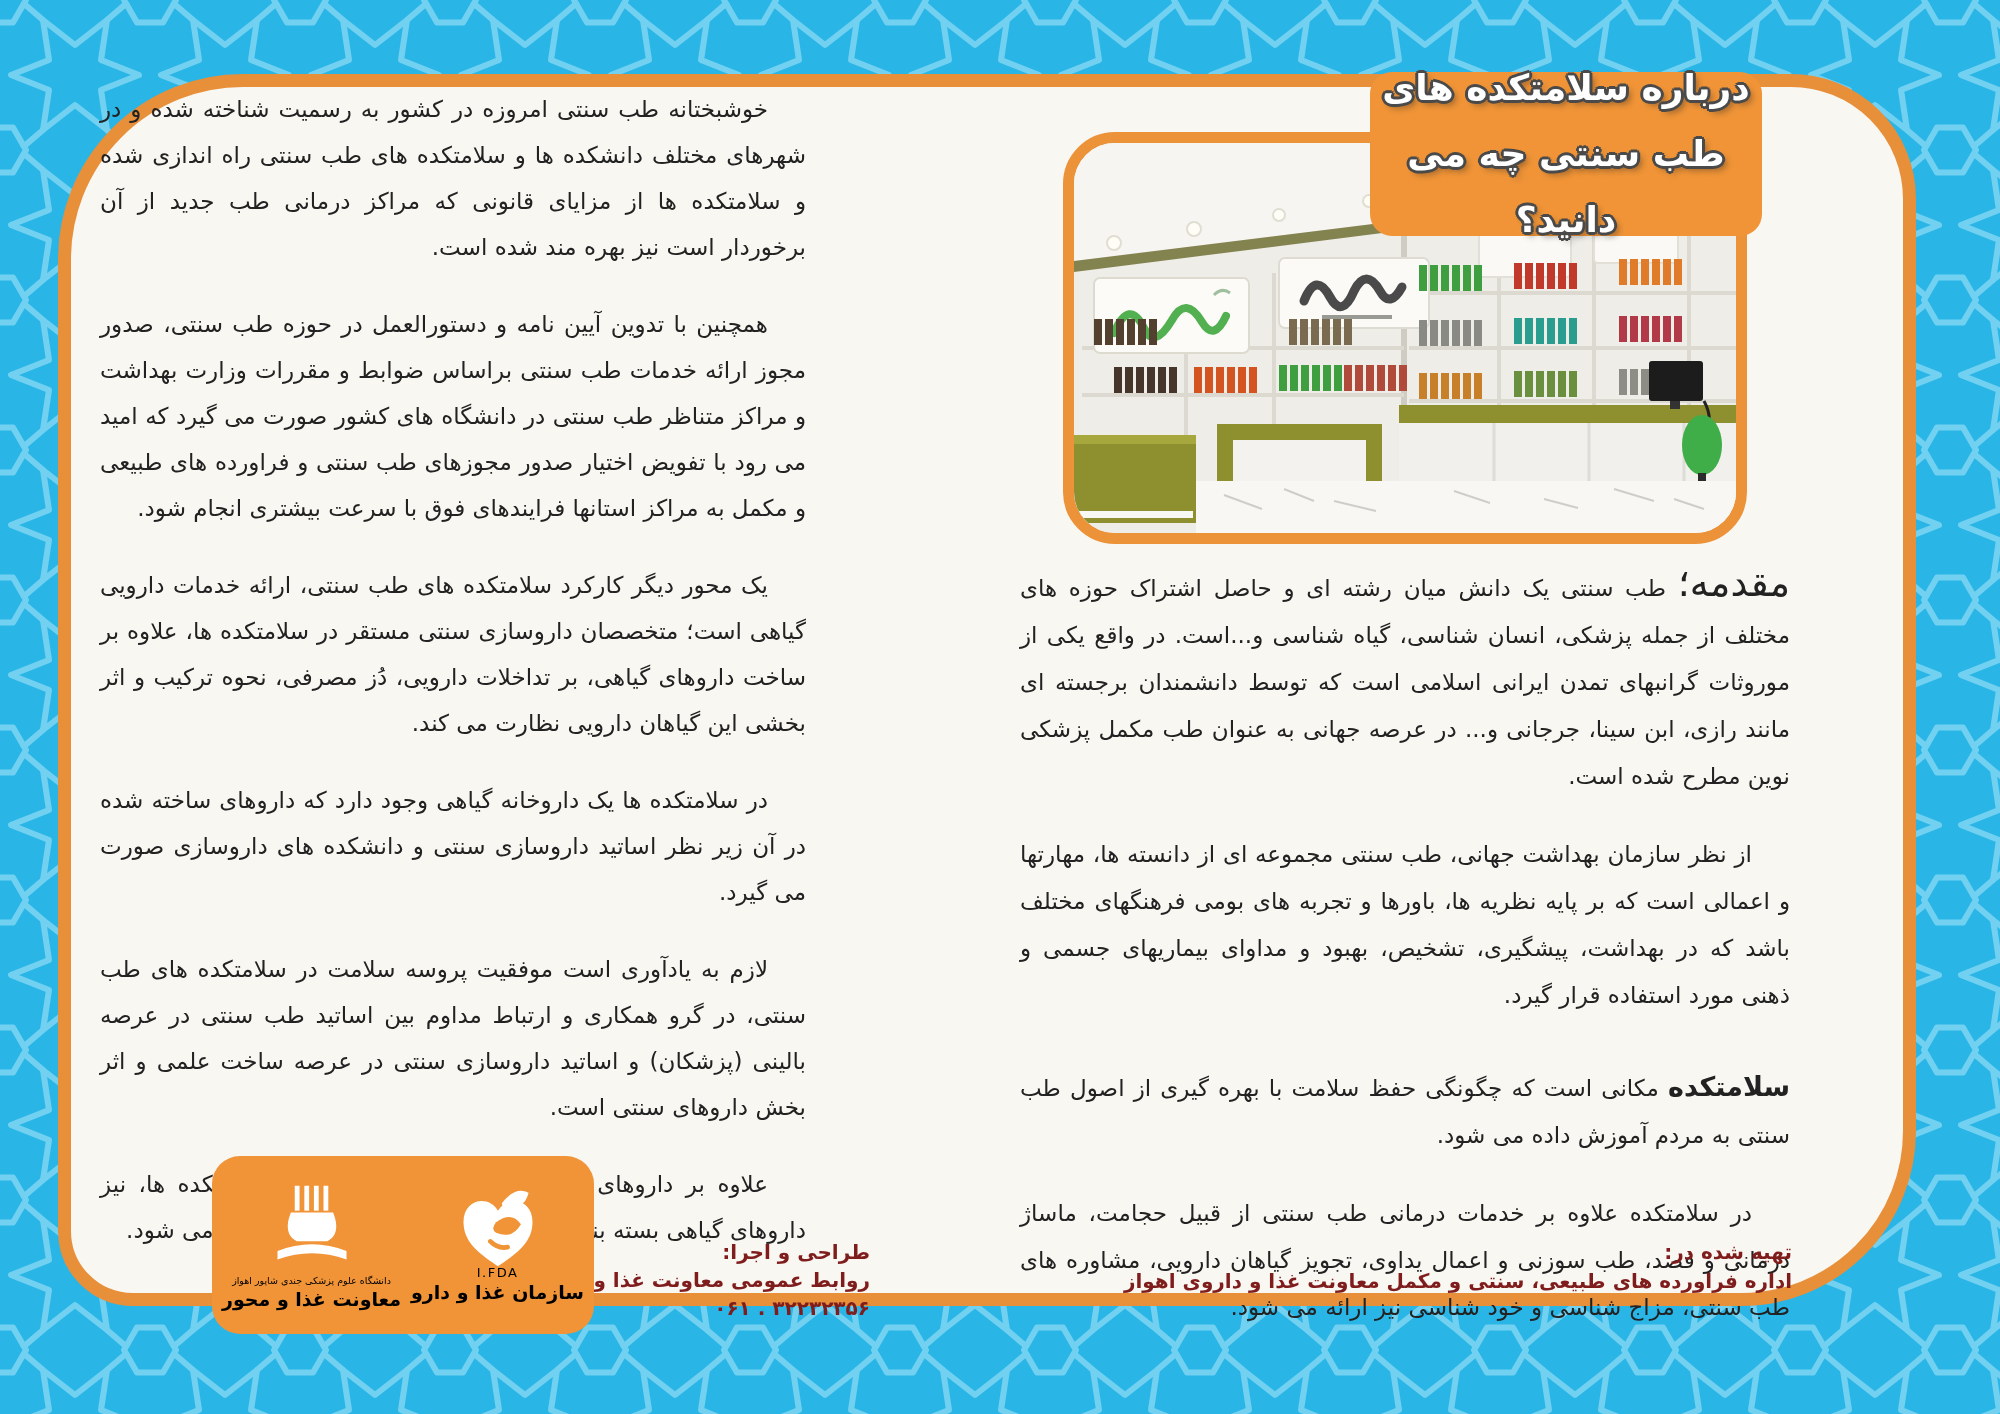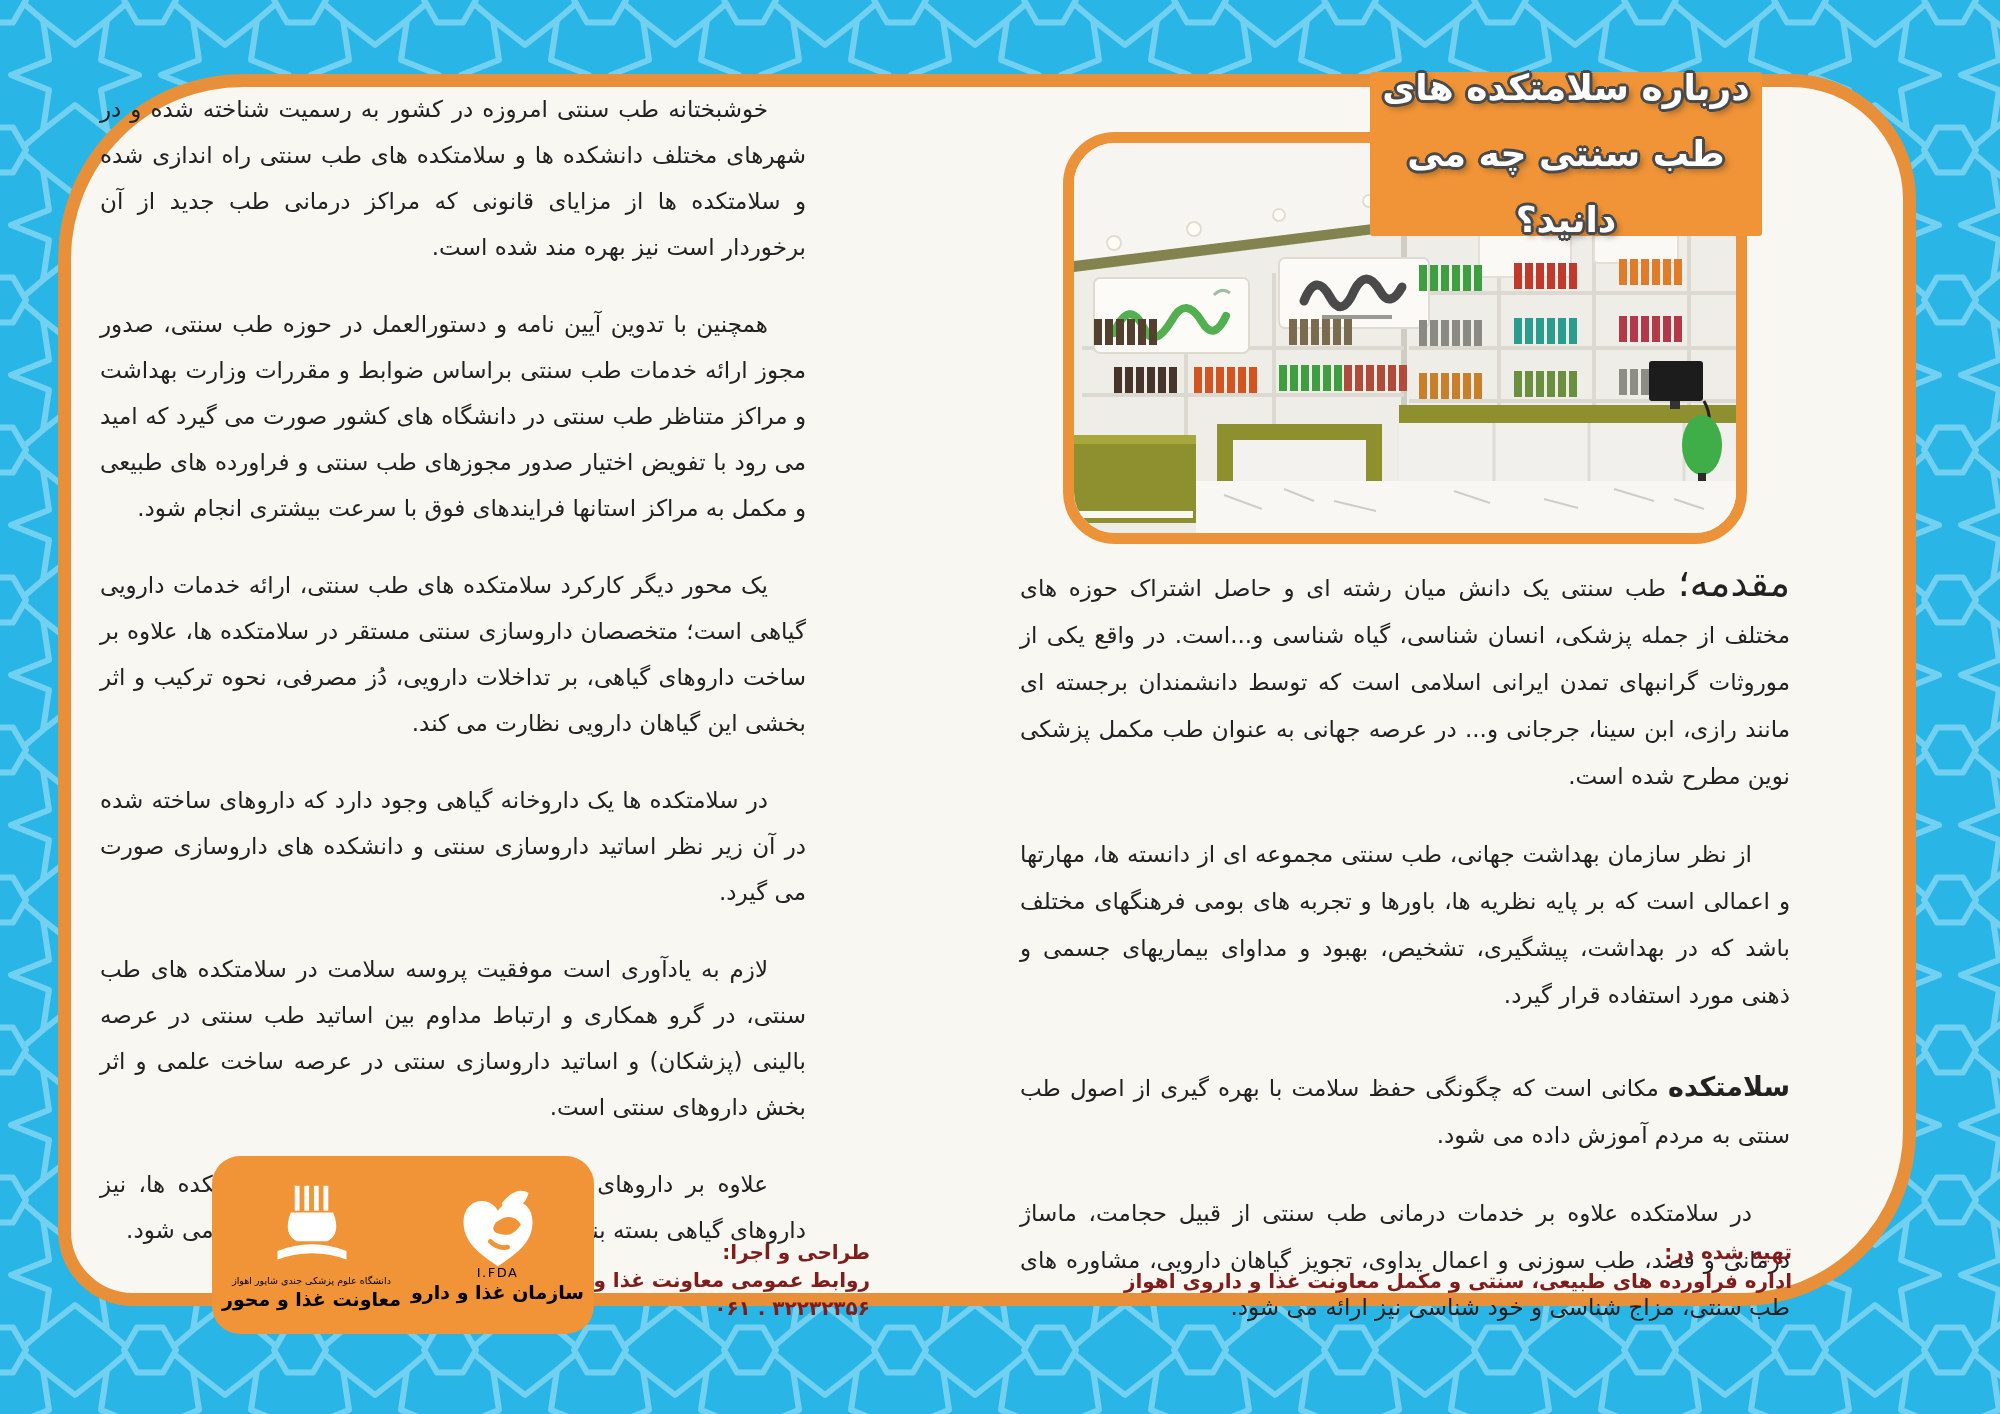--- a/index.html
+++ b/index.html
@@ -14,21 +14,21 @@
   .card{
     position:absolute;left:58px;top:74px;width:1858px;height:1232px;
     background:#f9f7f2;border:13px solid #e88f3a;
     border-radius:185px 125px 175px 75px;
     box-sizing:border-box;z-index:2;
   }
 
   
   .banner{
     position:absolute;left:1370px;top:72px;width:392px;height:164px;
-    background:#f09437;border-radius:3px;z-index:6;
+    background:#f09437;border-radius:22px;z-index:6;
     display:flex;flex-direction:column;justify-content:center;align-items:center;
     direction:rtl;text-align:center;
   }
   .banner .t{
     color:#ffffff;font-weight:bold;font-size:36px;line-height:66px;
     text-shadow:2px 2px 0 #4a4a4a,-2px 2px 0 #4a4a4a,2px -2px 0 #4a4a4a,-2px -2px 0 #4a4a4a,
                 3px 0 0 #4a4a4a,-3px 0 0 #4a4a4a,0 3px 0 #4a4a4a,0 -3px 0 #4a4a4a,
                 4px 4px 6px rgba(30,30,30,.45);
   }
 

